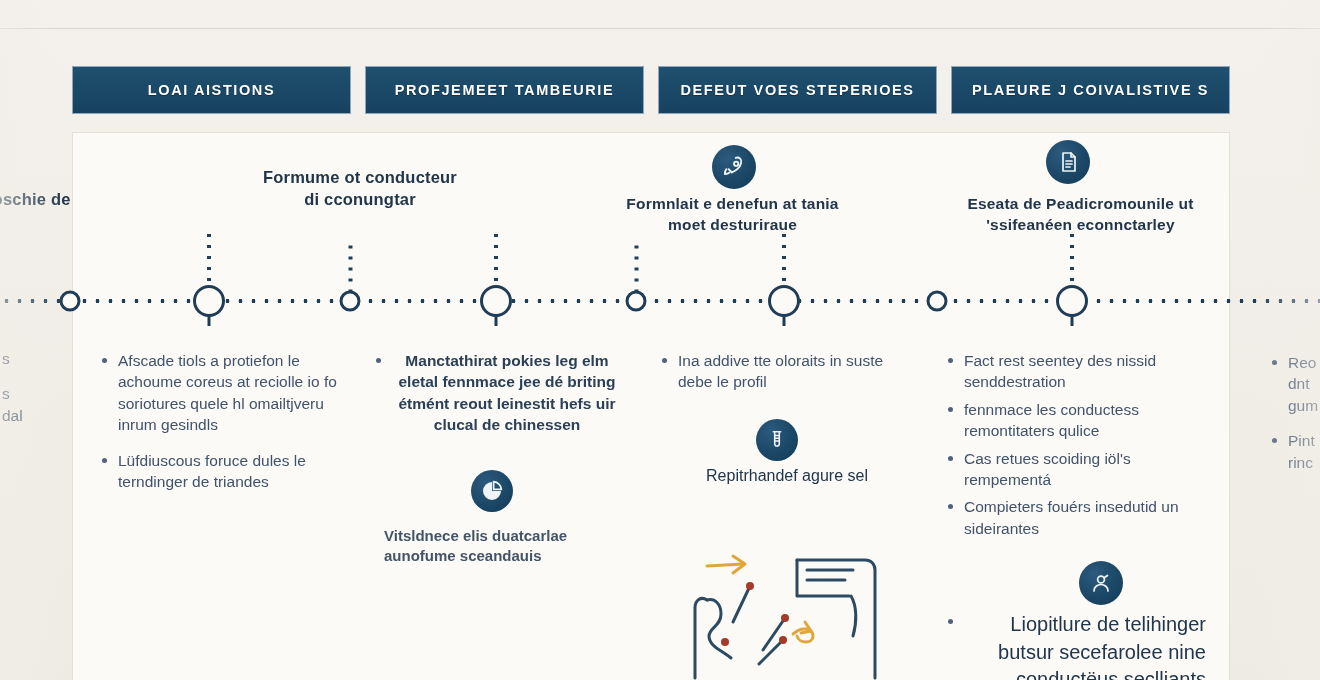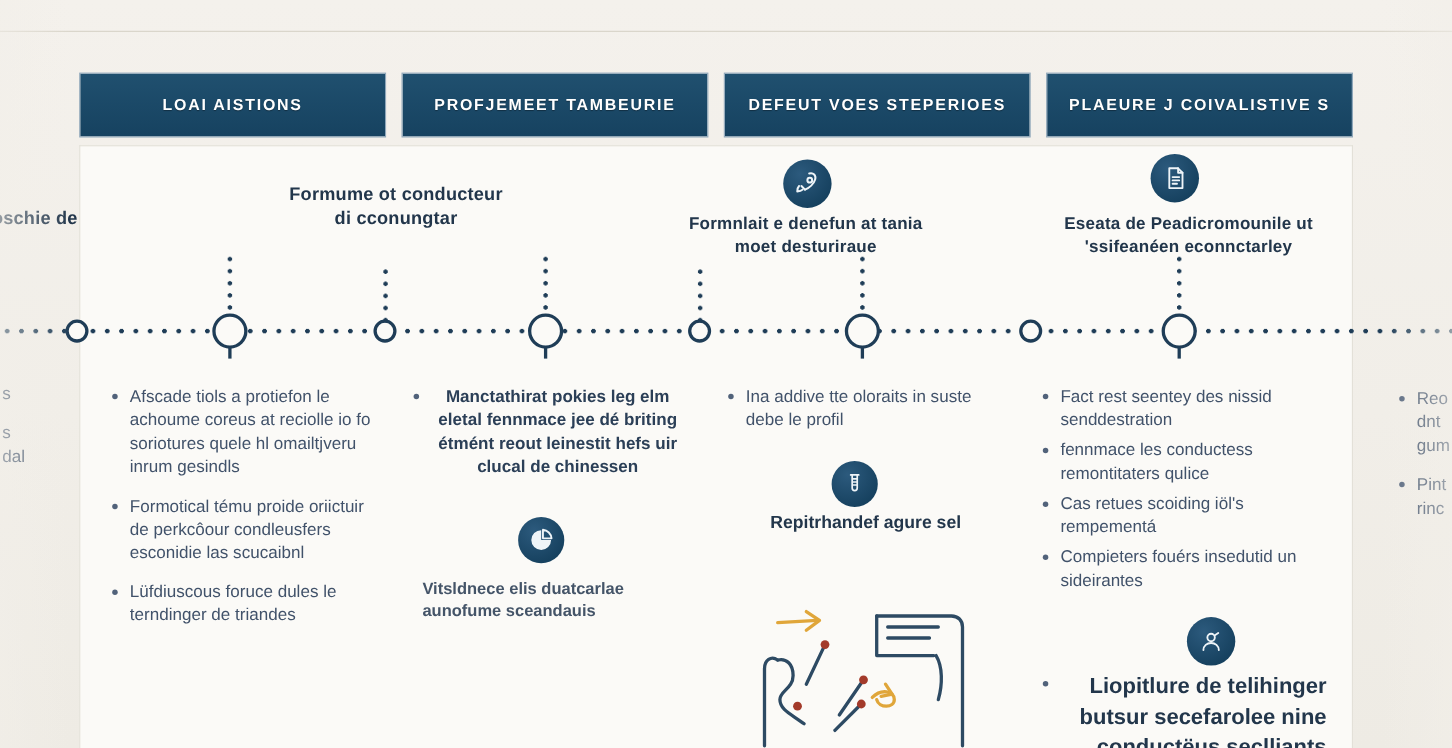--- a/index.html
+++ b/index.html
@@ -25,21 +25,21 @@
     left: 72px; top: 132px;
     width: 1158px; height: 560px;
     background: #fbfaf7;
     border: 1px solid #e3e0d8;
     border-bottom: none;
   }
   
   .tabs {
     position: absolute;
     left: 72px; top: 66px;
-    width: 1158px; height: 59px;
+    width: 1158px; height: 48px;
     display: flex;
     gap: 14px;
   }
   .tab {
     flex: 1;
     background: #1b4567;
     background: linear-gradient(180deg,#20506f 0%,#164260 100%);
     border: 1px solid #8fa7ba;
     display: flex;
     align-items: center;
@@ -143,21 +143,21 @@
     color: #2b3f57;
     line-height: 1.38;
   }
   .sub-caption {
     text-align:left;
     color:#445468;
     font-size:15px;
     line-height:1.38;
     font-weight:bold;
   }
-  .lead-bold { font-weight:bold; color:#22364b; }
+  .lead-bold { font-weight:normal; color:#22364b; }
   .edge-fade-l, .edge-fade-r {
     position:absolute; top:0; width:64px; height:680px; pointer-events:none;
   }
   .edge-fade-l { left:0; background:linear-gradient(90deg,rgba(242,239,233,.55),rgba(242,239,233,0)); }
   .edge-fade-r { right:0; background:linear-gradient(270deg,rgba(242,239,233,.55),rgba(242,239,233,0)); }
 </style>
 </head>
 <body>
 
 <div id="stage">
@@ -226,21 +226,20 @@
   <div class="col" style="left:-18px; top:348px; width:56px;">
     <ul class="blist">
       <li>s</li>
       <li>s<br>dal</li>
     </ul>
   </div>
 
   <div class="col" style="left:98px; top:350px; width:245px;">
     <ul class="blist">
       <li>Afscade tiols a protiefon le achoume coreus at reciolle io fo soriotures quele hl omailtjveru inrum gesindls</li>
-      <li>Formotical tému proide oriictuir de perkcôour condleusfers esconidie las scucaibnl</li>
       <li>Lüfdiuscous foruce dules le terndinger de triandes</li>
     </ul>
   </div>
 
   <div class="col" style="left:372px; top:350px; width:252px;">
     <ul class="blist">
       <li class="centered-block" style="padding-left:18px;">Manctathirat pokies leg elm eletal fennmace jee dé briting étmént reout leinestit hefs uir clucal de chinessen</li>
     </ul>
     <div style="position:relative; height:62px;">
       <div class="circ-icon" style="left:99px; top:20px; width:42px; height:42px;">

